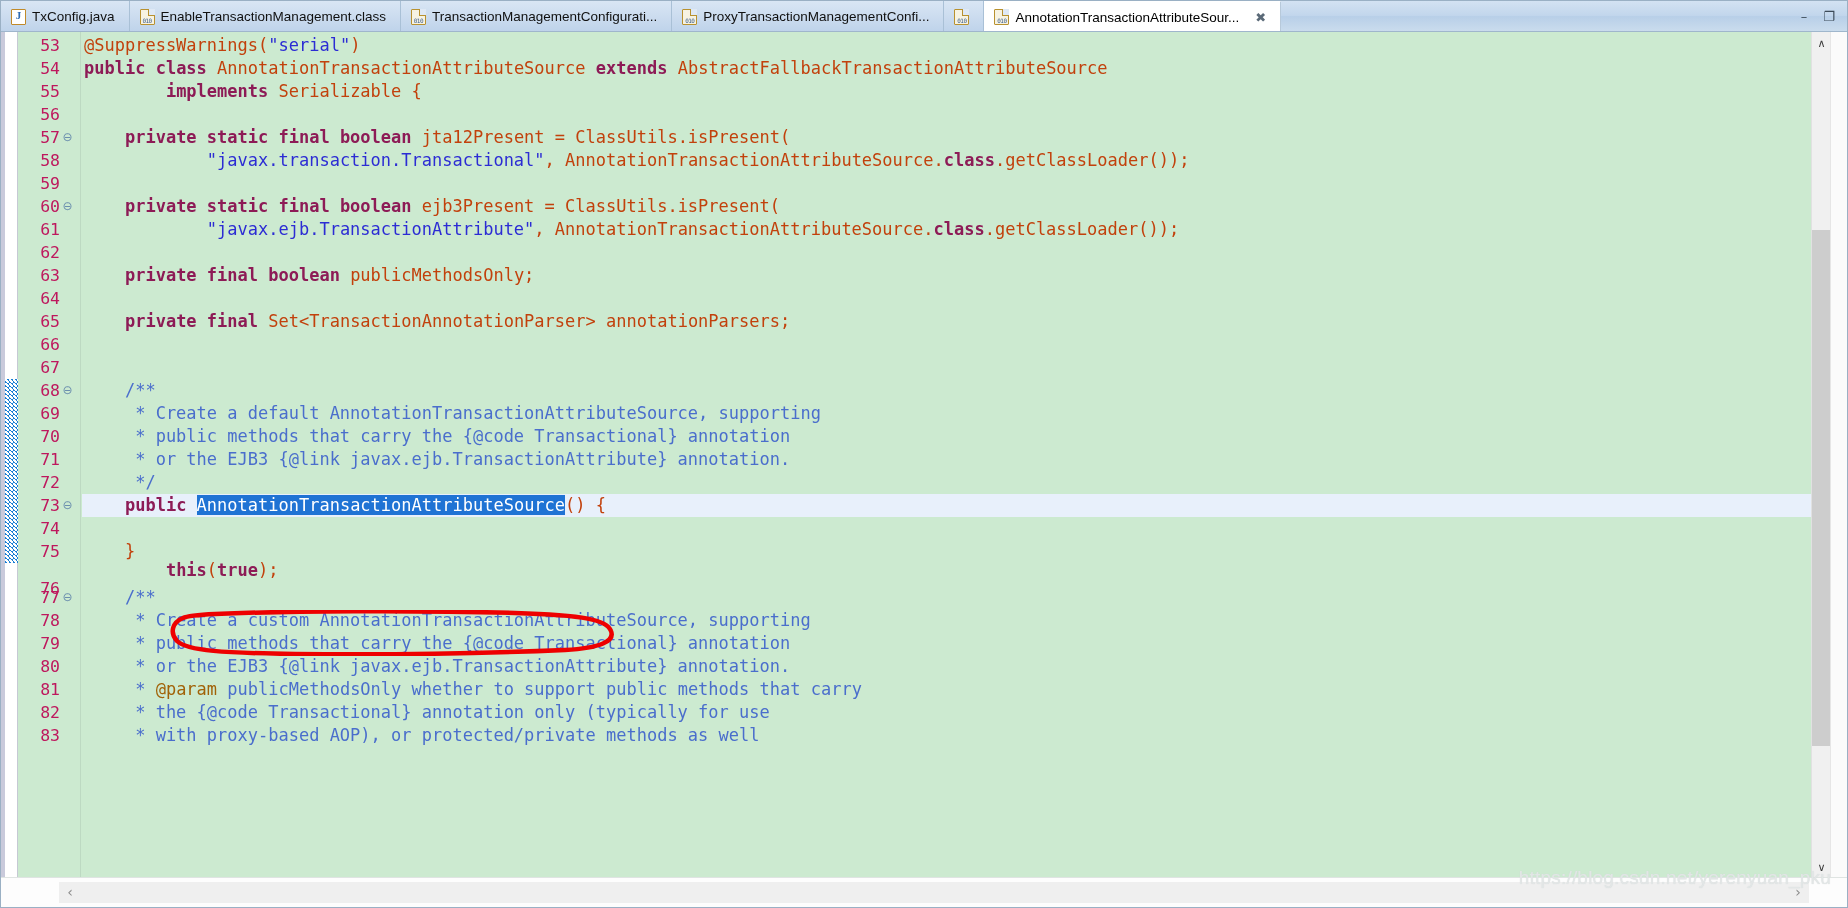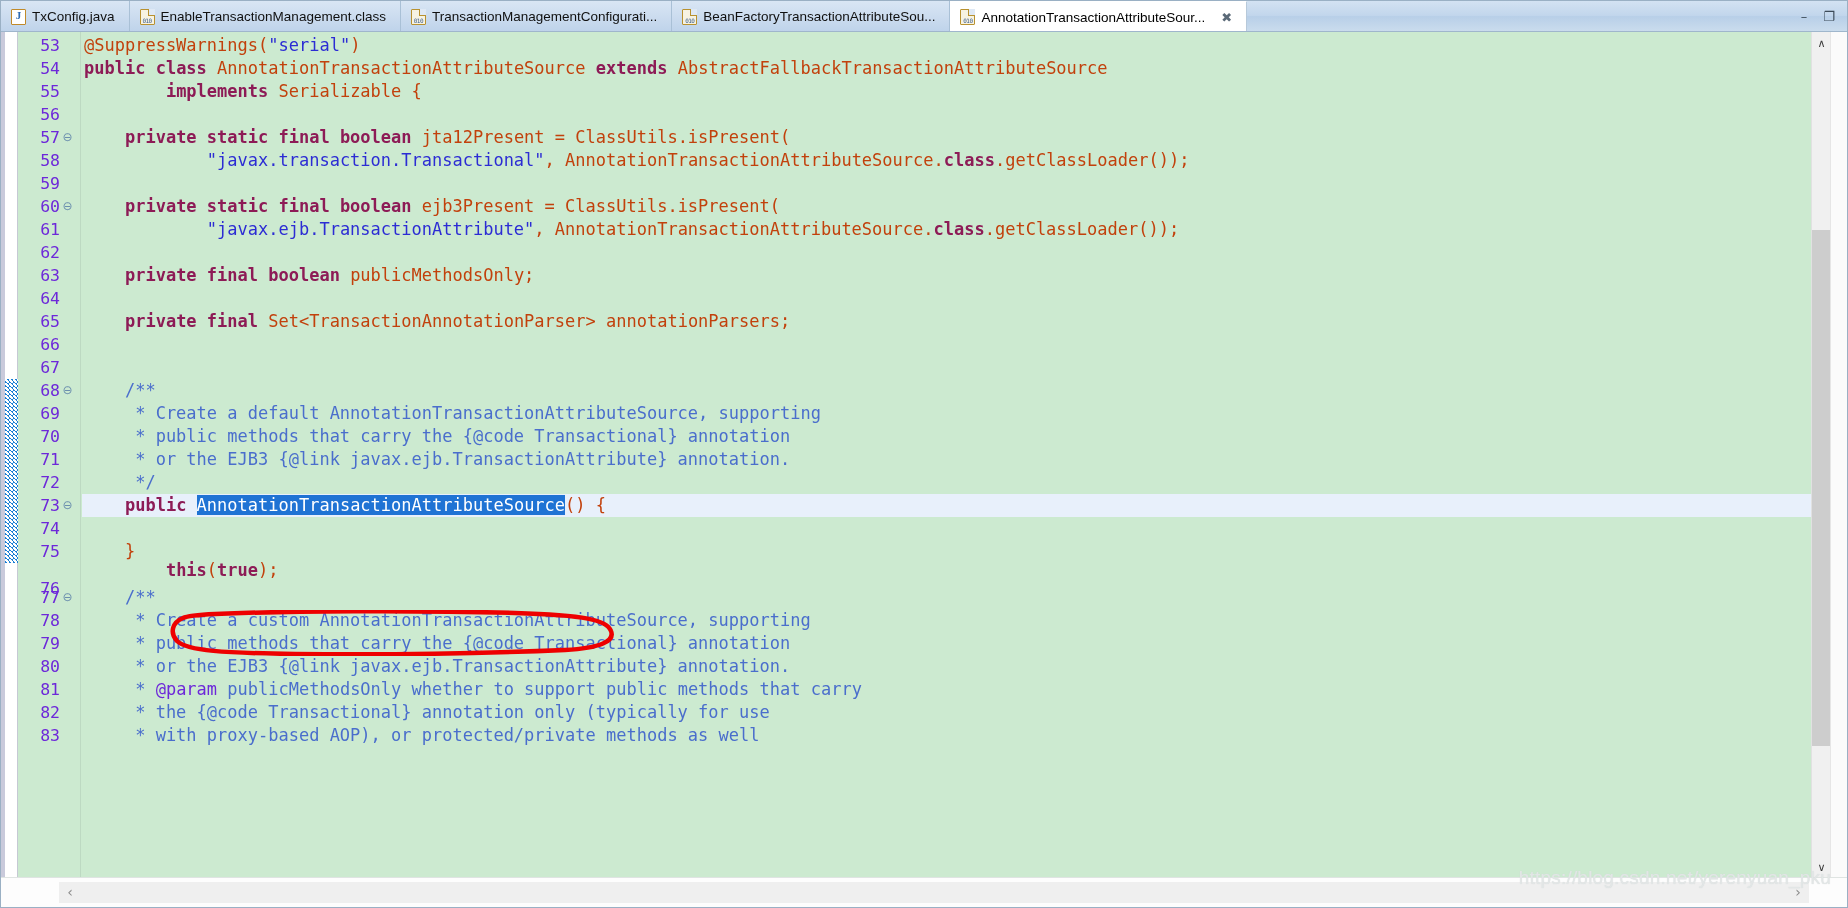--- a/index.html
+++ b/index.html
@@ -167,21 +167,21 @@
     width: 62px;
     height: 847px;
     background: #ccead0;
     border-right: 1px solid #bdd9c2;
   }
   .gnum {
     position: absolute;
     right: 20px;
     font-family: "DejaVu Sans Mono", monospace;
     font-size: 16.5px;
-    color: #6d28d9;
+    color: #be185d;
     line-height: 23px;
     height: 23px;
     text-align: right;
     white-space: nowrap;
   }
   .fold {
     position: absolute;
     right: 7px;
     width: 11px; height: 23px;
     line-height: 23px;
@@ -212,21 +212,21 @@
     color: #1b1b1b;
     padding-left: 2px;
   }
   .cline.current {
     background: #e8f0fb;
   }
 
   .t-kw   { color: #8d1b56; font-weight: bold; }
   .t-str  { color: #2c2cd4; }
   .t-cmt  { color: #4a6ecc; }
-  .t-cmt2 { color: #6d28d9; }
+  .t-cmt2 { color: #a16207; }
   .t-pln  { color: #c2410c; }
   .t-sel  { background: #1f73d4; color: #ffffff; }
 
   
   .annot-circle {
     position: absolute;
     pointer-events: none;
     left: 164px;
     top: 578px;
     width: 452px;
@@ -318,21 +318,24 @@
     <div class="tab inactive">
       <span class="icn icn-class"></span>
       <span class="label">EnableTransactionManagement.class</span>
     </div>
     <div class="tab inactive">
       <span class="icn icn-class"></span>
       <span class="label">TransactionManagementConfigurati...</span>
     </div>
     <div class="tab inactive">
       <span class="icn icn-class"></span>
-      <span class="label">BeanFactoryTransactionAttributeSou...</span>
+      <span class="label">ProxyTransactionManagementConfi...</span>
+    </div>
+    <div class="tab inactive">
+      <span class="icn icn-class"></span>
     </div>
     <div class="tab active">
       <span class="icn icn-class"></span>
       <span class="label">AnnotationTransactionAttributeSour...</span>
       <span class="tab-close">✖</span>
     </div>
     <div class="win-btns">
       <span class="win-btn">–</span>
       <span class="win-btn">❐</span>
     </div>

